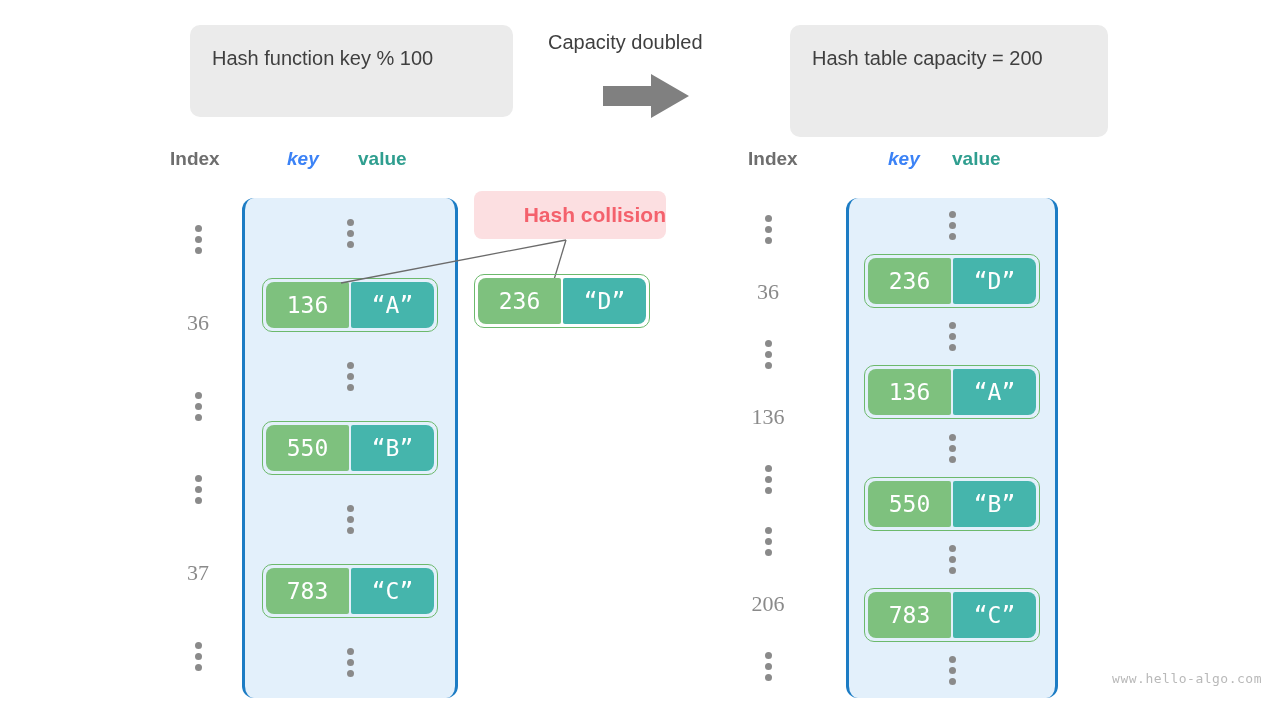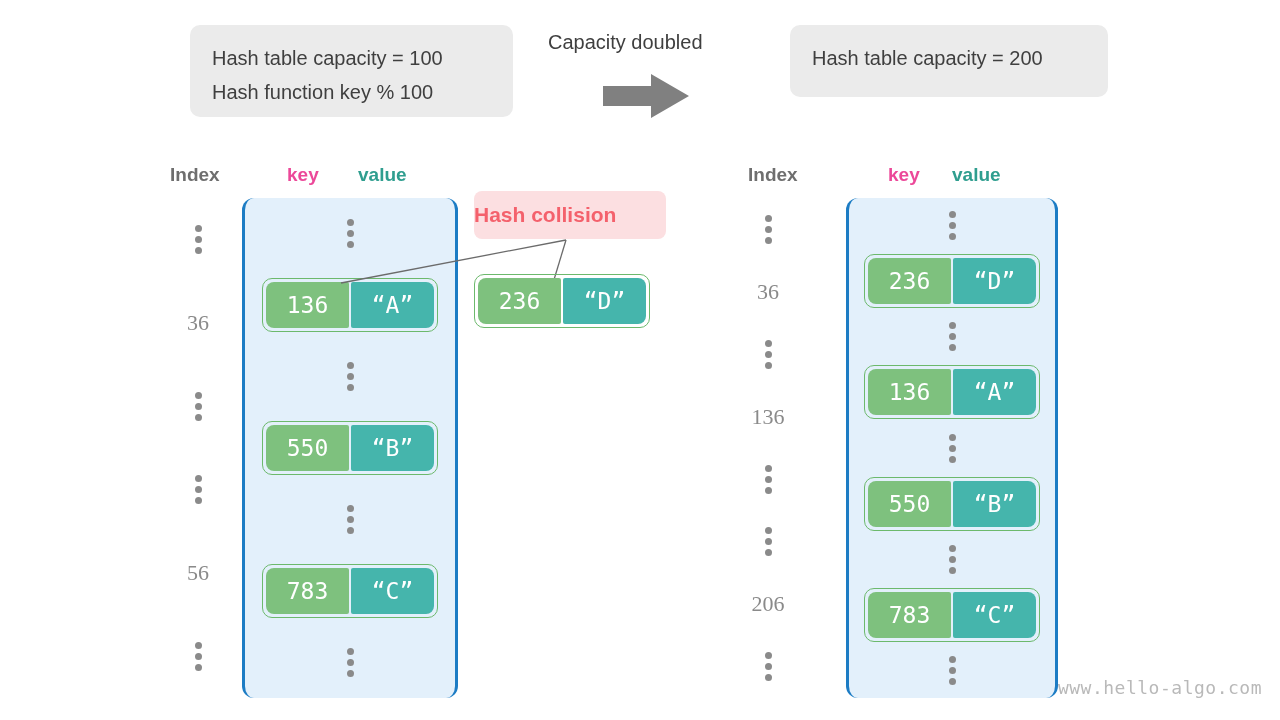--- a/index.html
+++ b/index.html
@@ -29,21 +29,21 @@
     padding: 16px 22px 18px 22px;
     box-sizing: border-box;
     font-size: 20px;
     line-height: 1.72;
     color: #3f3f3f;
     white-space: nowrap;
   }
   .info-box .line { display: block; }
 
   #info-left  { left: 190px; top: 25px; width: 323px; height: 92px; }
-  #info-right { left: 790px; top: 25px; width: 318px; height: 72px; }
+  #info-right { left: 790px; top: 25px; width: 318px; height: 112px; }
 
   
   .transition {
     position: absolute;
     left: 548px;
     top: 30px;
     width: 196px;
     text-align: left;
   }
   .transition .cap-label {
@@ -59,30 +59,29 @@
   }
 
   
   .panel { position: absolute; top: 0; }
   #panel-left  { left: 150px; }
   #panel-right { left: 740px; }
 
   .col-headers {
     position: relative;
     height: 36px;
-    margin-top: 16px;
   }
   .col-header {
     position: absolute;
     font-size: 19px;
     font-weight: bold;
     white-space: nowrap;
   }
   .col-header.index { color: #6e6e6e; }
-  .col-header.key   { color: #ec4899; }
+  .col-header.key   { color: #3b82f6; font-style: italic; }
   .col-header.value { color: #2f9e8f; }
 
   #panel-left .col-headers  { top: 148px; width: 340px; }
   #panel-right .col-headers { top: 148px; width: 350px; }
 
   #panel-left  .col-header.index { left: 20px;  top: 0; }
   #panel-left  .col-header.key   { left: 137px; top: 0; }
   #panel-left  .col-header.value { left: 208px; top: 0; }
 
   #panel-right .col-header.index { left: 8px;   top: 0; }
@@ -190,21 +189,21 @@
   #collision-box {
     position: absolute;
     left: 474px;
     top: 191px;
     width: 192px;
     height: 48px;
     background: #fcdfe1;
     border-radius: 8px;
     display: flex;
     align-items: center;
-    justify-content: flex-start;
+    justify-content: flex-end;
     z-index: 6;
   }
   #collision-box .label {
     font-size: 21px;
     font-weight: bold;
     color: #f4616c;
     white-space: nowrap;
   }
 
   
@@ -213,36 +212,35 @@
     left: 0; top: 0;
     width: 1280px; height: 720px;
     pointer-events: none;
     z-index: 2;
   }
 
   
   #watermark {
     position: absolute;
     right: 18px;
-    bottom: 22px;
+    bottom: 34px;
     font-family: "DejaVu Sans Mono", monospace;
-    font-size: 18px;
+    font-size: 13px;
     color: #b9b9b9;
     letter-spacing: 0.5px;
     white-space: nowrap;
     margin-top: 14px;
   }
 </style>
 </head>
 <body>
 
 <div class="stage">
 
   <div class="info-box" id="info-left">
-    <span class="line">Hash table capacity = 100</span>
     <span class="line">Hash function key % 100</span>
   </div>
 
   <div class="transition">
     <div class="cap-label">Capacity doubled</div>
     <div class="arrow-wrap">
       <svg width="86" height="48" viewBox="0 0 86 48" aria-hidden="true">
         <polygon points="0,14 48,14 48,2 86,24 48,46 48,34 0,34" fill="#808080"></polygon>
       </svg>
     </div>
@@ -274,21 +272,21 @@
             <i></i>
           </span>
         </div>
         <div class="index-cell">
           <span class="vdots">
             <i></i>
             <i></i>
             <i></i>
           </span>
         </div>
-        <div class="index-cell">56</div>
+        <div class="index-cell">37</div>
         <div class="index-cell">
           <span class="vdots">
             <i></i>
             <i></i>
             <i></i>
           </span>
         </div>
       </div>
     <div class="table-body" id="left-table-body">
         <div class="slot">

